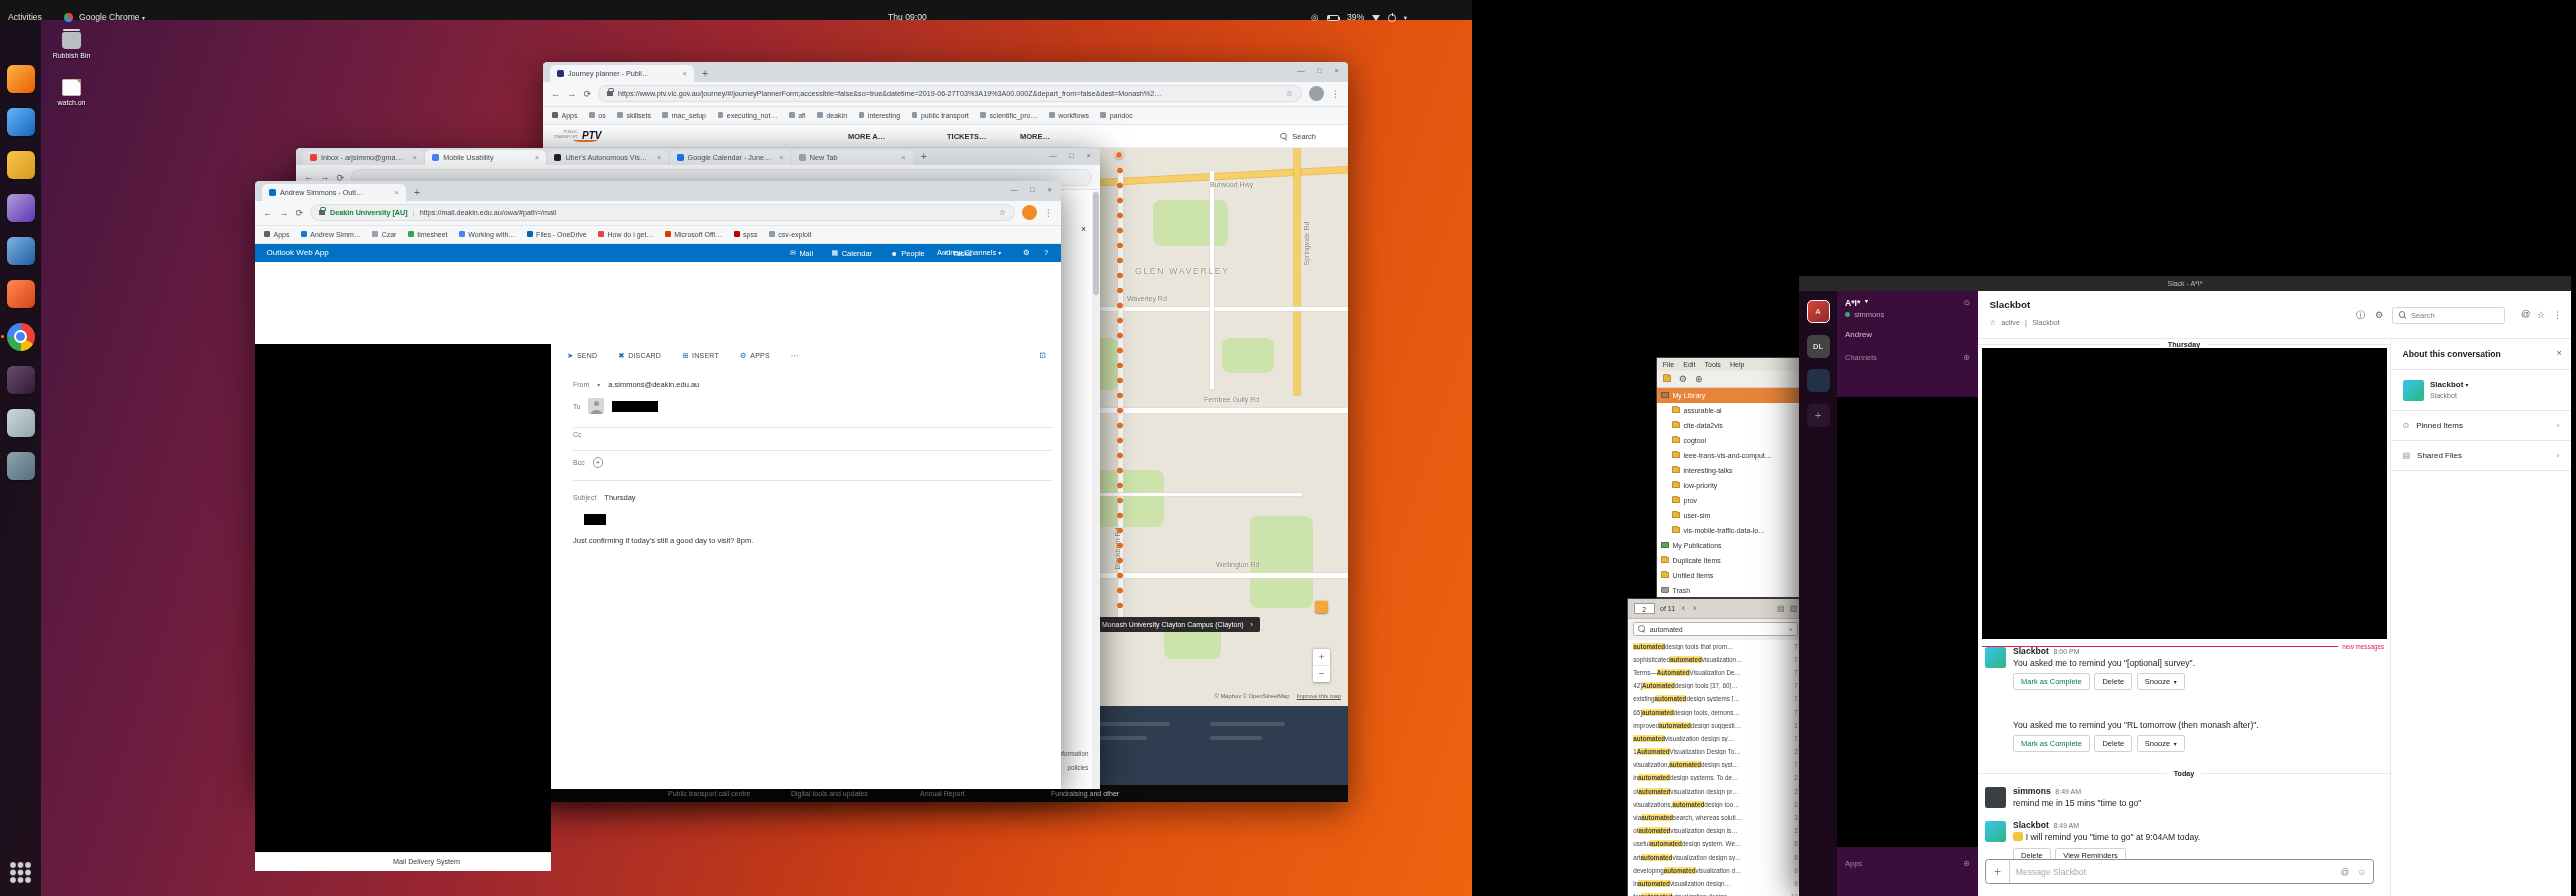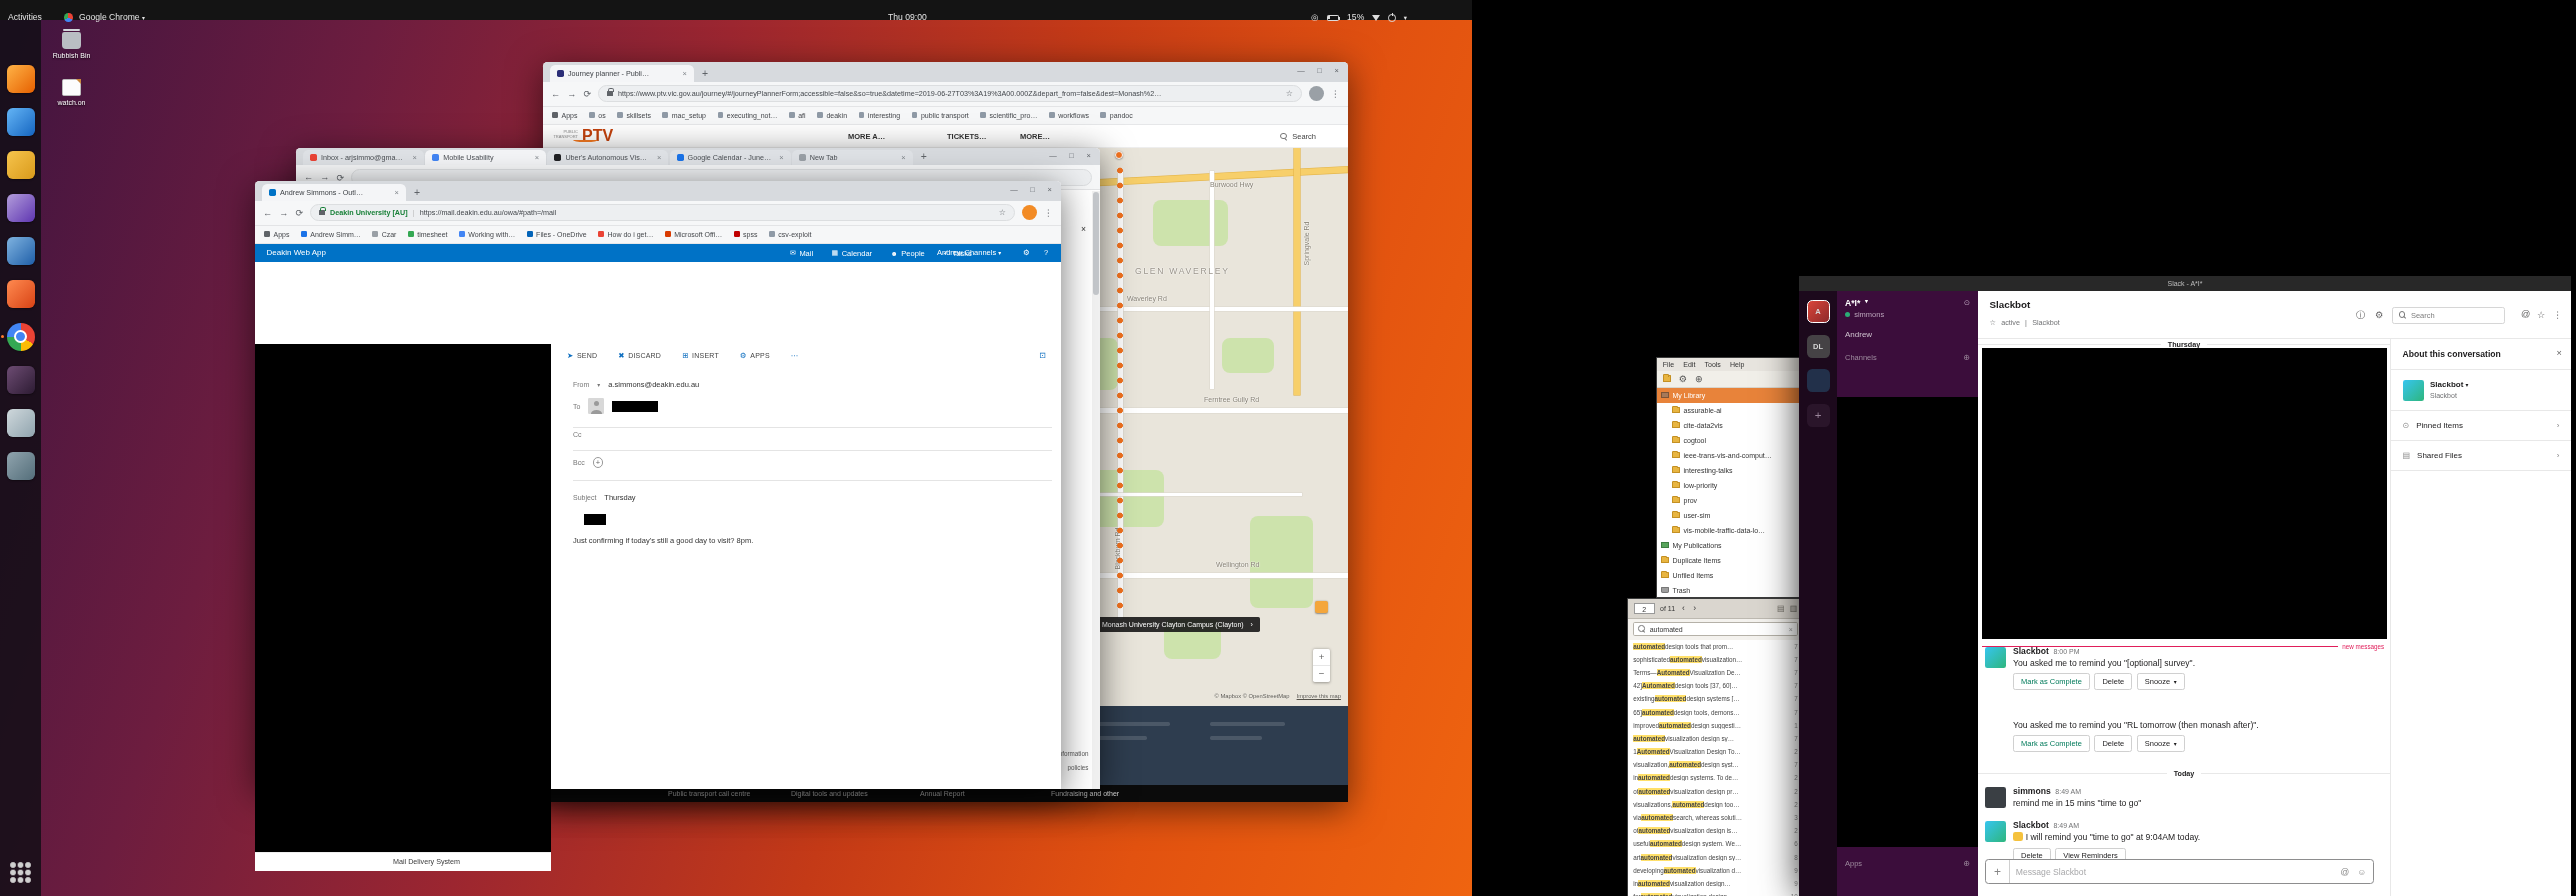--- a/index.html
+++ b/index.html
@@ -53,21 +53,21 @@
 .lockic.green::before{border-color:#188038}
 .star{color:#5f6368;font-size:8px}
 .avat{width:15px;height:15px;border-radius:50%;background:#9aa0a6;flex:none}
 .bookbar{height:18.4px;background:#f6f7f8;display:flex;align-items:center;gap:11.5px;padding:0 9.2px;font-size:7px;color:#44474b;border-bottom:0.6px solid #e6e7e9;white-space:nowrap;overflow:hidden}
 .bk{display:flex;align-items:center;gap:3.5px}
 .bfav{width:5.8px;height:5.8px;border-radius:1.2px;flex:none;background:#8f9aa6}
 
 #ptv-head{height:23px;background:#fff;position:relative;border-bottom:0.6px solid #eee}
 #ptvlogo{position:absolute;left:10.4px;top:1.7px;display:flex;align-items:center;gap:4px}
 #ptvlogo .sub{font-size:4px;color:#8a8a8a;text-align:right;line-height:4.6px}
-#ptvlogo .big{font-size:16px;font-weight:bold;color:#c2410c;line-height:17px}
+#ptvlogo .big{font-size:10px;font-weight:bold;font-style:italic;color:#0f172a;line-height:17px}
 #ptvlogo .swoosh{position:absolute;left:19.5px;bottom:1.2px;width:25px;height:4.6px;border-bottom:2.3px solid #f47920;border-radius:50%}
 .ptvnav{position:absolute;top:0;height:23px;line-height:23px;font-size:7.5px;font-weight:bold;color:#333}
 #ptv-search{position:absolute;right:32px;top:0;height:23px;display:flex;align-items:center;gap:4.6px;font-size:7.5px;color:#444}
 .mag{width:7.5px;height:7.5px;position:relative;flex:none}
 .mag::before{content:"";position:absolute;left:0;top:0;width:4.6px;height:4.6px;border:1.2px solid #777;border-radius:50%}
 .mag::after{content:"";position:absolute;left:5.2px;top:5.2px;width:2.9px;height:1.2px;background:#777;transform:rotate(45deg);transform-origin:0 0}
 #ptv-map{position:relative;height:558px;background:#e9e5db;overflow:hidden}
 .road{position:absolute;background:#fff;box-shadow:0 0 0 0.6px #ddd8cd}
 .roady{position:absolute;background:#f7cf6a;box-shadow:0 0 0 0.6px #e4b54a}
 .park{position:absolute;background:#cde3ac;border-radius:8px}
@@ -501,21 +501,21 @@
           <span class="bfav" style="background: rgb(192, 0, 0);"></span>
           <span>spss</span>
         </span>
 
         <span class="bk">
           <span class="bfav" style="background: rgb(143, 154, 166);"></span>
           <span>csv-exploit</span>
         </span>
       </div>
     <div id="owa-bar">
-      <span class="ob" style="left:11.5px;font-size:8px">Deakin Web App</span>
+      <span class="ob" style="left:11.5px;font-size:8px">Outlook Web App</span>
       <div id="owanav">
 
           <span class="owanav-item">
             <span class="ic">✉</span>
             <span>Mail</span>
           </span>
 
           <span class="owanav-item">
             <span class="ic">▦</span>
             <span>Calendar</span>
@@ -1022,21 +1022,21 @@
     <span class="tb" style="left:64px">
       <span class="mini-chrome"></span>
       <span>Google Chrome</span>
       <span style="font-size:5.8px"> ▾</span>
     </span>
     <span class="tb" style="left:888px">Thu 09:00</span>
     <span class="tb" style="left:1311px">
       <span id="tray">
         <span>◎</span>
         <span class="batt"></span>
-        <span>15%</span>
+        <span>39%</span>
         <span class="wifi"></span>
         <span class="pwr"></span>
         <span style="font-size:6.3px">▾</span>
       </span>
     </span>
   </div>
   <div id="dock" class="abs">
     <div id="dock-icons">
 
         <div class="dicon" style="background: linear-gradient(135deg, rgb(255, 179, 71), rgb(230, 96, 0));"></div>

